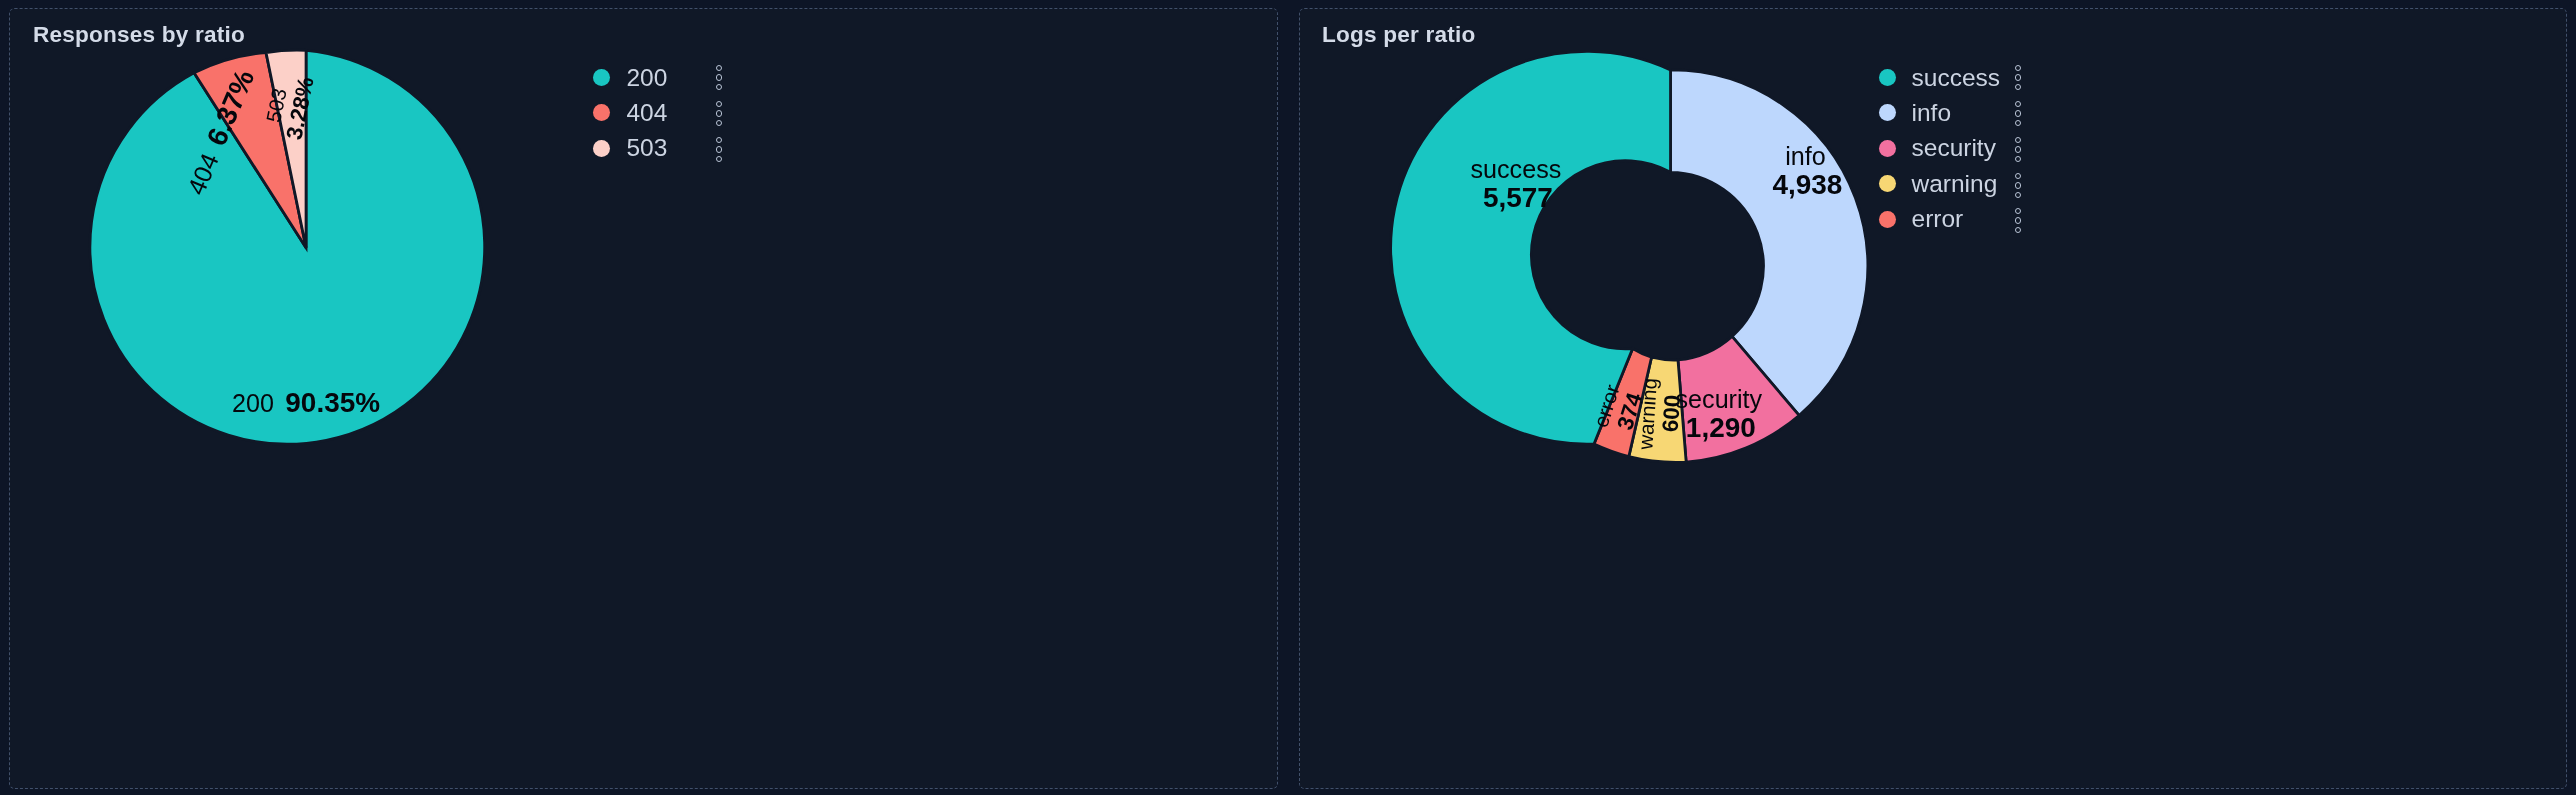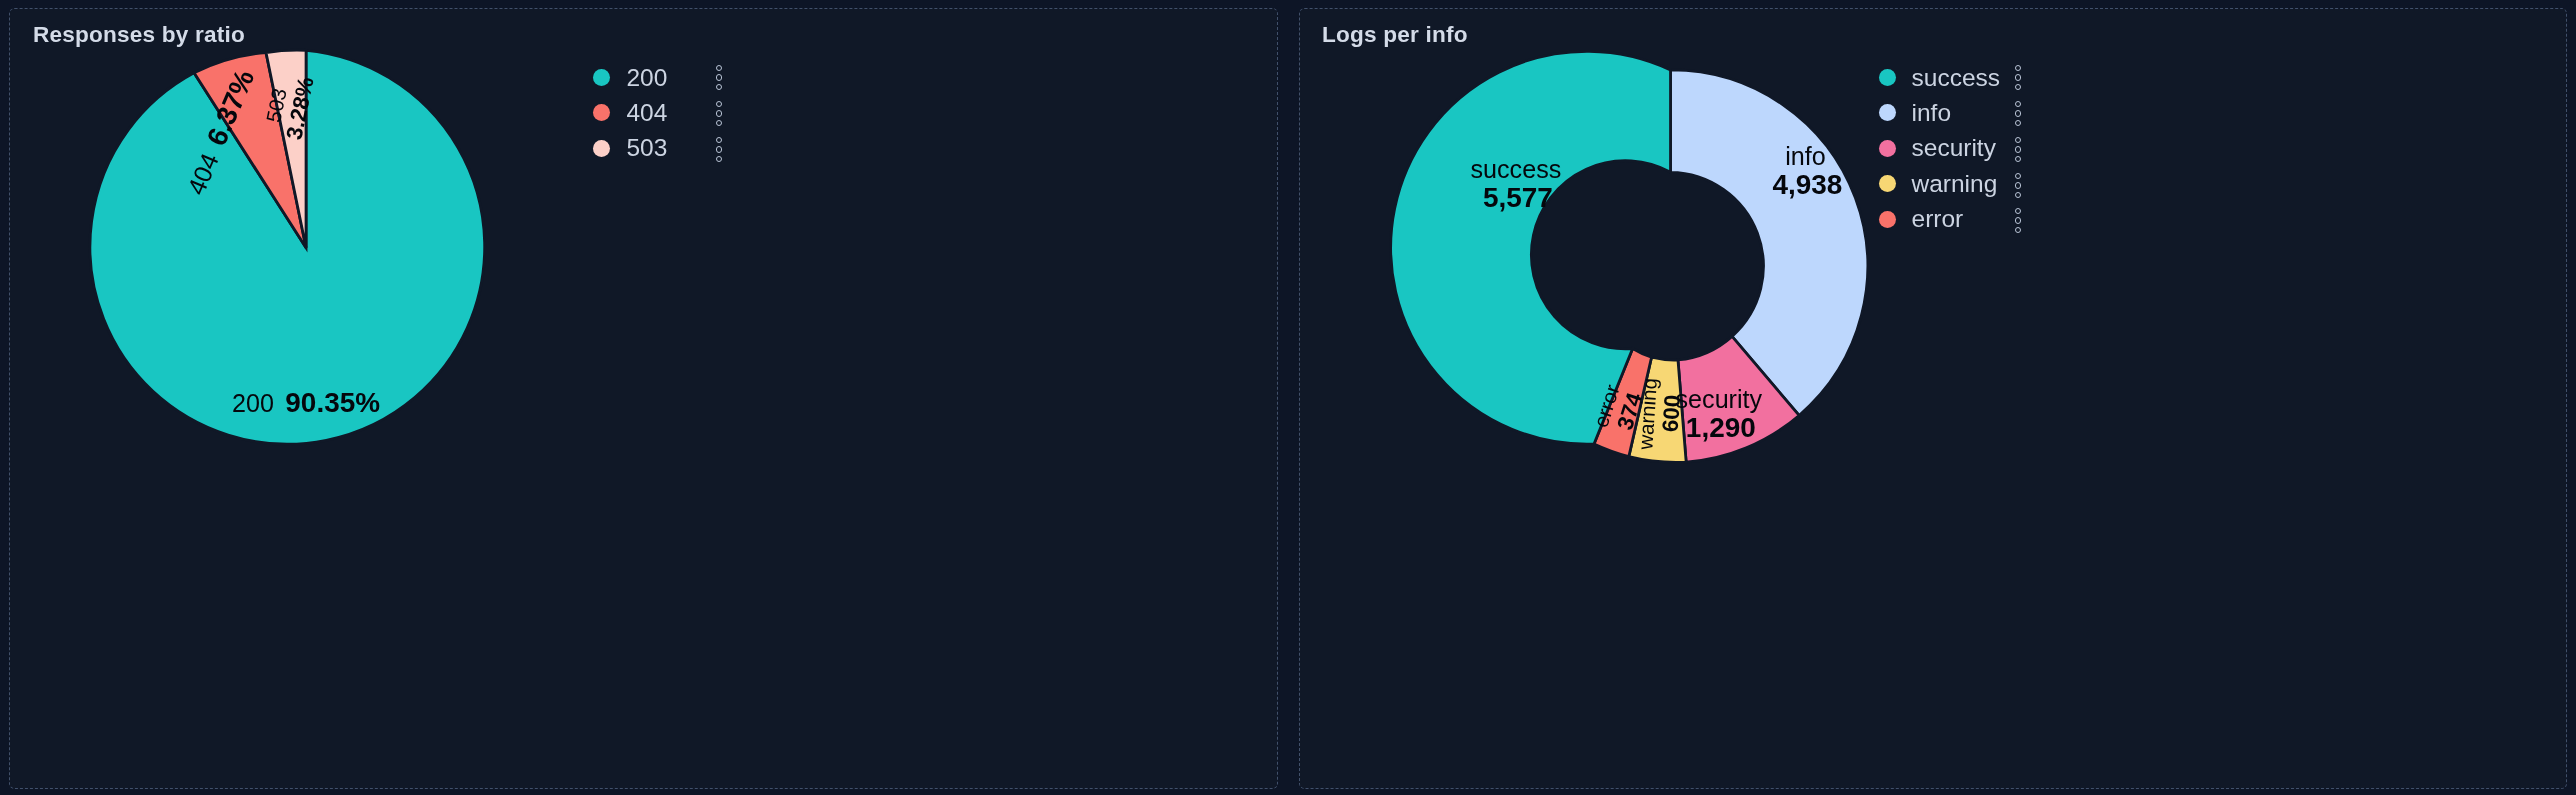--- a/index.html
+++ b/index.html
@@ -175,21 +175,21 @@
         <i></i>
       </div>
     <div class="legend-menu" style="left:698px; top:128px;">
         <i></i>
         <i></i>
         <i></i>
       </div>
   </section>
 
   <section class="panel">
-    <div class="panel-title">Logs per info</div>
+    <div class="panel-title">Logs per ratio</div>
     <div class="chart-area">
       <svg class="chart-svg" viewBox="0 0 1360 830" preserveAspectRatio="xMidYMid meet">
 
         <g>
           <path d="M 398 62 A 211 211 0 0 1 536.1 433.2 L 464.1 348.3 A 101 101 0 0 0 398 172 Z" fill="#bdd7fd" stroke="#101827" stroke-width="3"></path>
           <path d="M 536.1 433.2 A 211 211 0 0 1 414.8 483.3 L 406.0 373.6 A 101 101 0 0 0 464.1 348.3 Z" fill="#f2709f" stroke="#101827" stroke-width="3"></path>
           <path d="M 414.8 483.3 A 211 211 0 0 1 353.2 477.4 L 377.6 370.7 A 101 101 0 0 0 406.0 373.6 Z" fill="#f7d774" stroke="#101827" stroke-width="3"></path>
           <path d="M 353.2 477.4 A 211 211 0 0 1 315.8 463.9 L 357.3 361.3 A 101 101 0 0 0 377.6 370.7 Z" fill="#f9726a" stroke="#101827" stroke-width="3"></path>
           <path d="M 315.8 463.9 A 211 211 0 1 1 398 62 L 398 172 A 101 101 0 1 0 357.3 361.3 Z" fill="#19c6c2" stroke="#101827" stroke-width="3"></path>
         </g>

